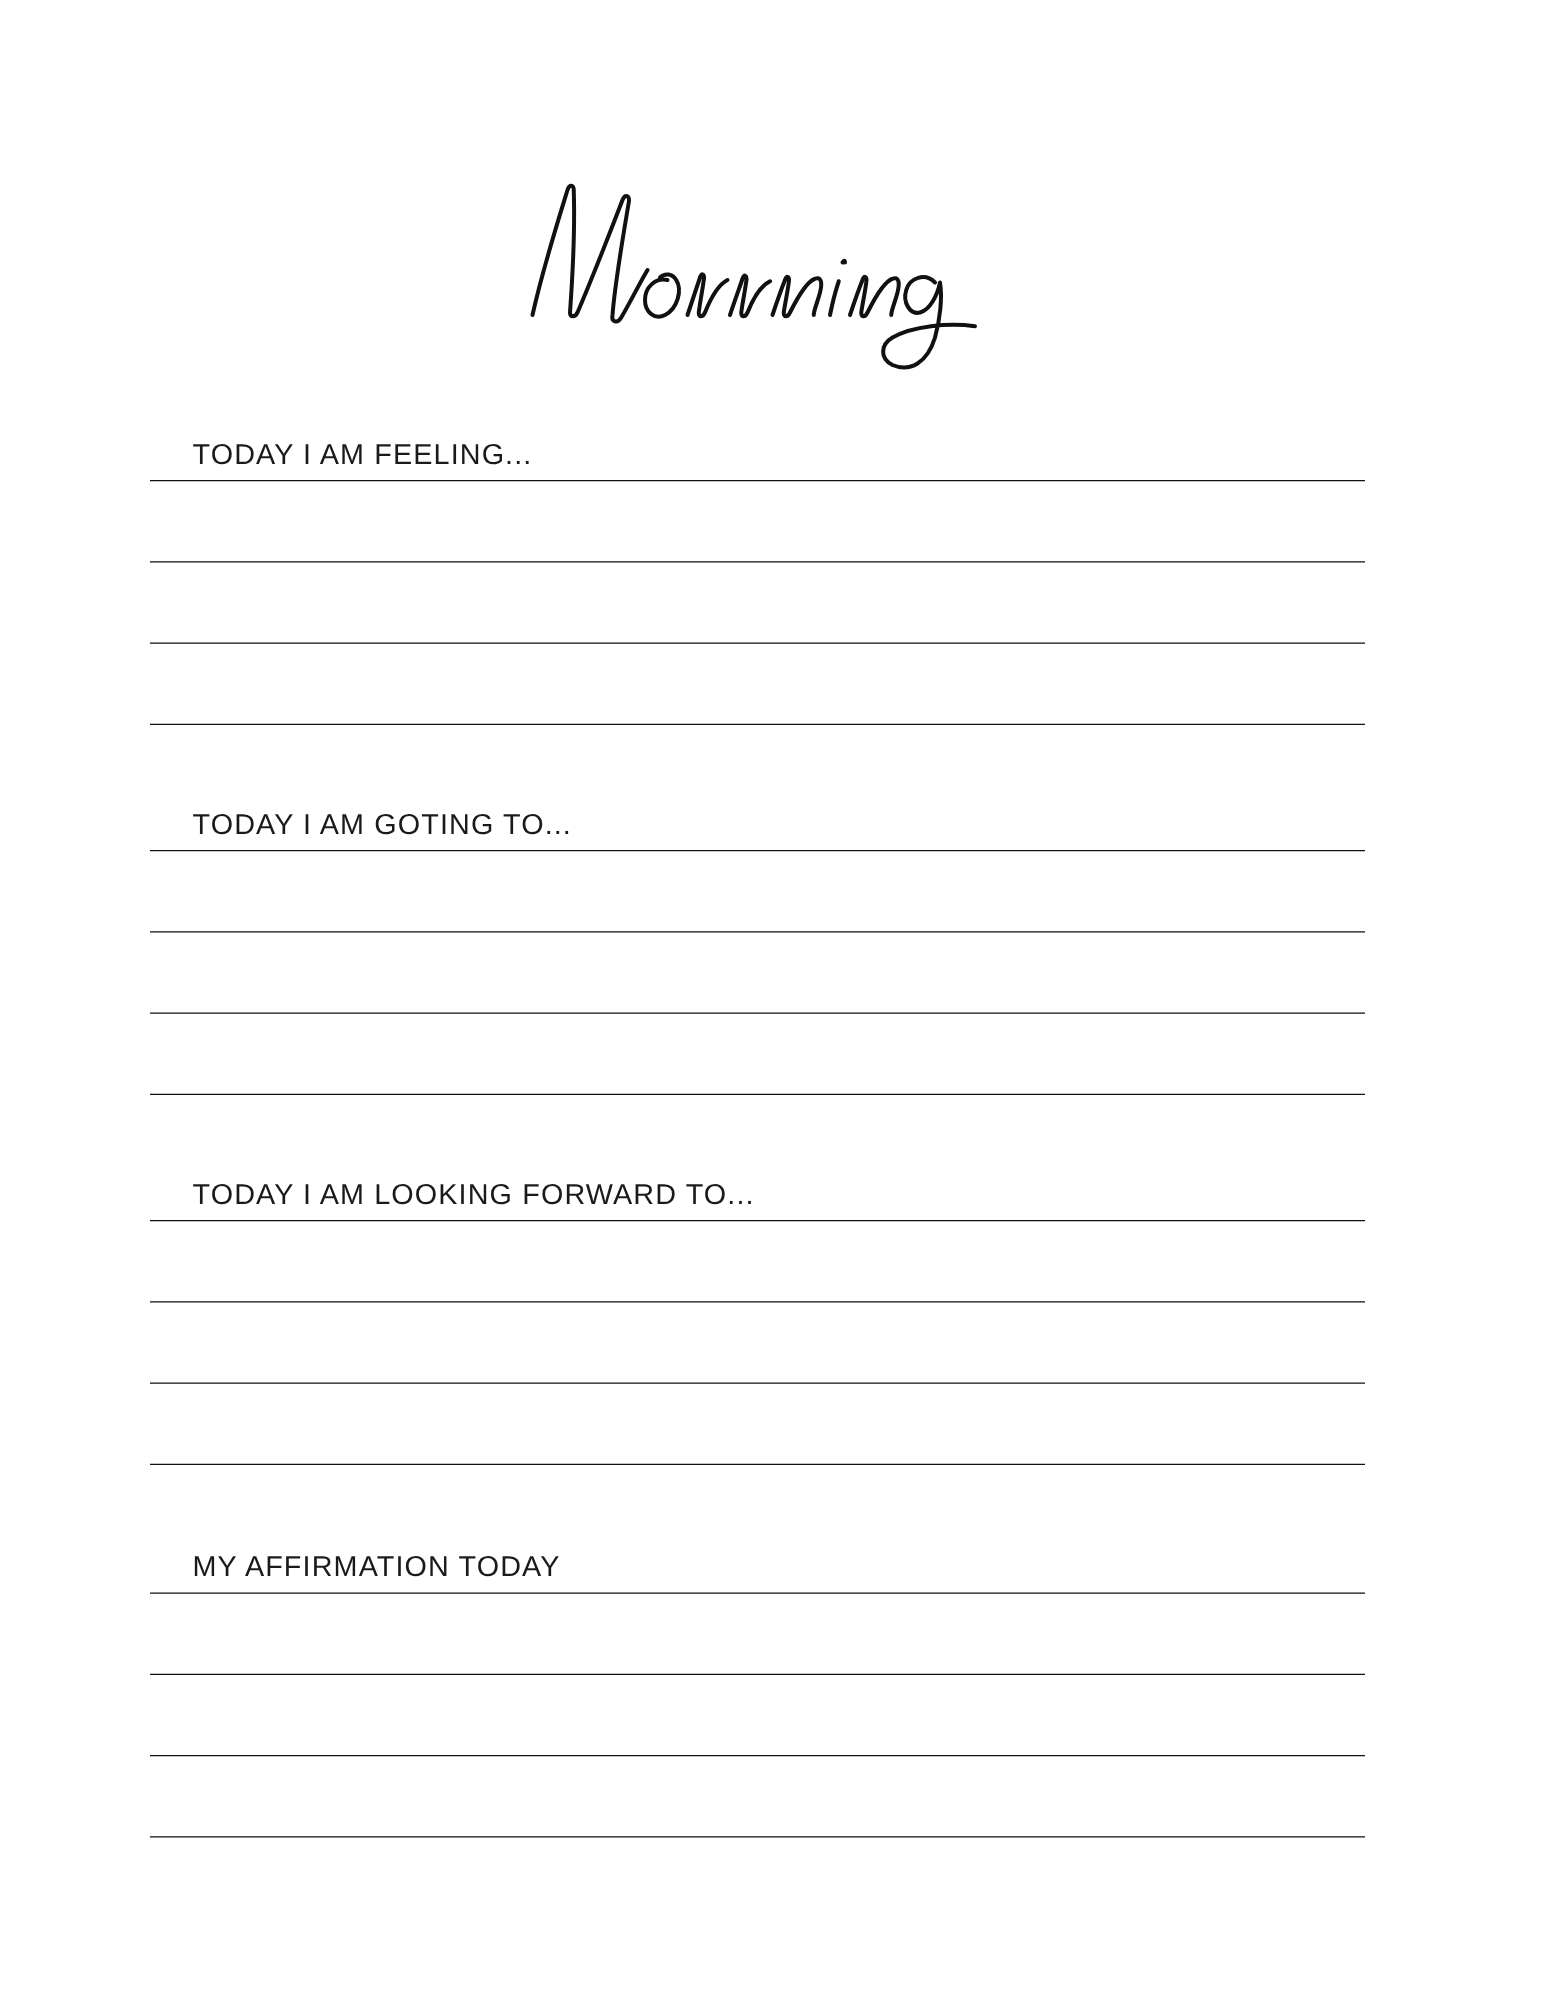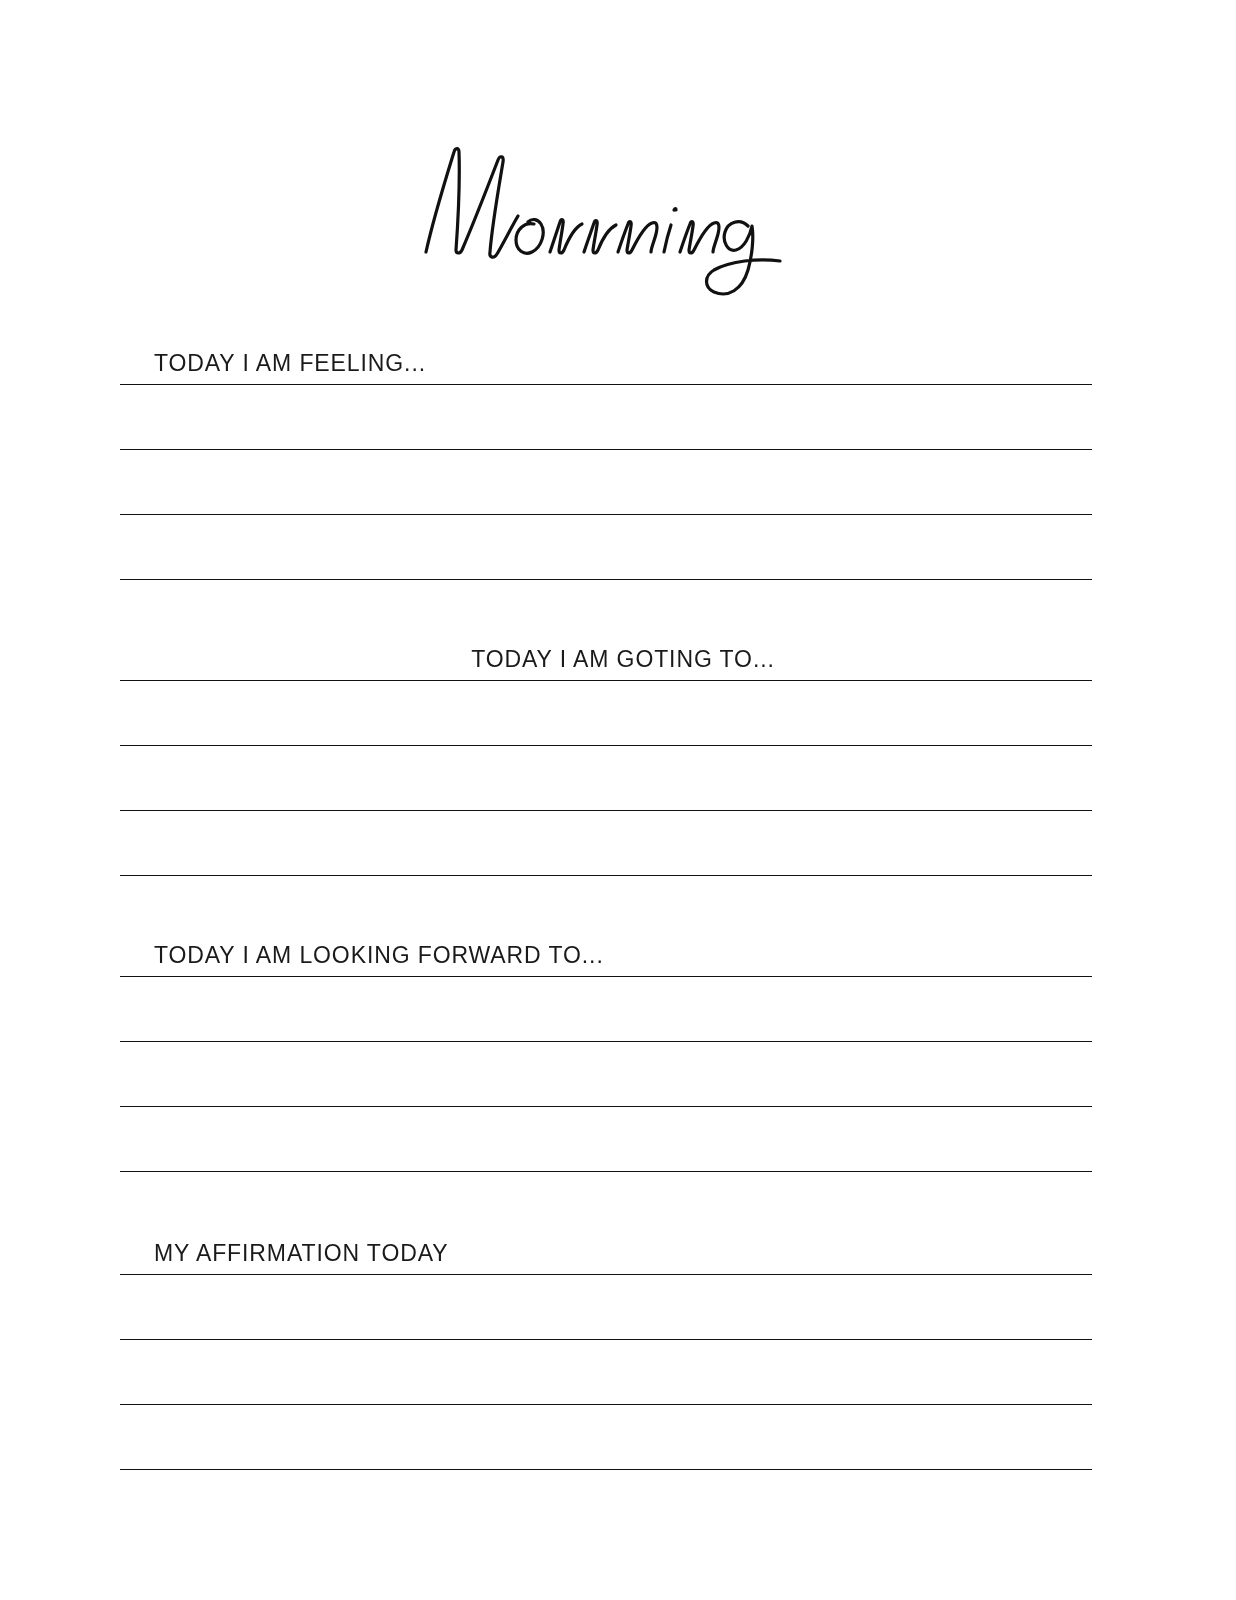--- a/index.html
+++ b/index.html
@@ -50,21 +50,21 @@
     width: 972px;
     height: 0;
     border-bottom: 1.6px solid #111111;
   }
   .rule-gap {
     height: 64px;
   }
 
   
   #section-feeling  { top: 352px; }
-  #section-going    { top: 648px; text-align: center; }
+  #section-going    { top: 648px; }
   #section-looking  { top: 944px; }
   #section-affirm   { top: 1242px; }
 </style>
 </head>
 <body>
 
 <div class="page">
 
   <div class="title-wrap">
     <svg class="title-svg" width="420" height="180" viewBox="0 0 420 180" fill="none" xmlns="http://www.w3.org/2000/svg">

